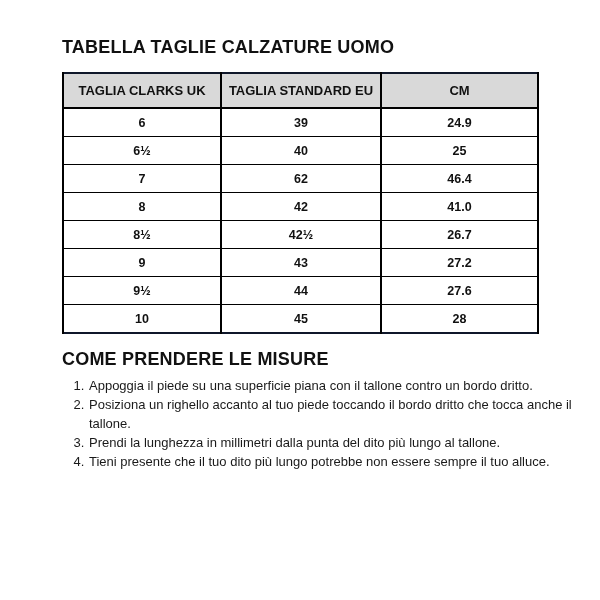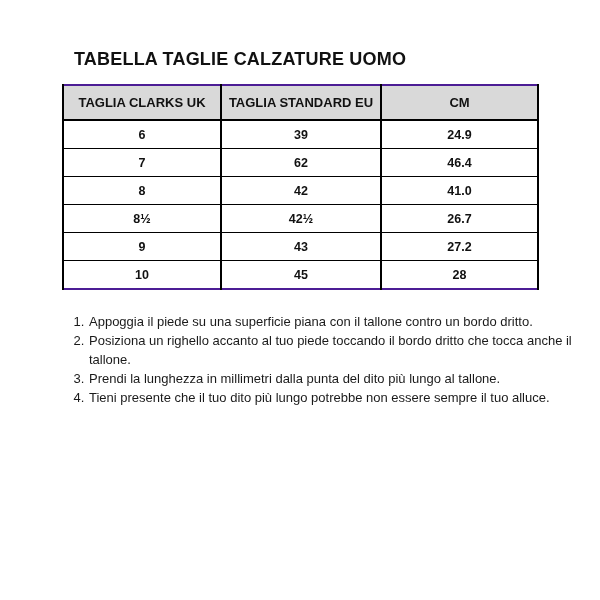--- a/index.html
+++ b/index.html
@@ -12,33 +12,33 @@
     width: 600px;
     height: 600px;
     background: #ffffff;
     box-sizing: border-box;
     padding: 36px 24px 0 62px;
     font-family: "Liberation Sans", sans-serif;
     color: #111111;
     overflow: hidden;
   }
   .page-title, .section-heading {
-    margin: 12px;
+    margin: 0;
     font-size: 18px;
     line-height: 22px;
     font-weight: 700;
     color: #111111;
     letter-spacing: 0.2px;
   }
   .page-title { margin-bottom: 14px; }
   .size-table {
     border-collapse: collapse;
     width: 475px;
     table-layout: fixed;
-    border: 2px solid #4c1d95;
+    border: 2px solid #0f172a;
   }
   .size-table th, .size-table td {
     border: 2px solid #000000;
     border-top-width: 1px;
     border-bottom-width: 1px;
     text-align: center;
     vertical-align: middle;
     padding: 0 4px;
     color: #111111;
   }
@@ -50,21 +50,21 @@
     border-bottom-width: 2px;
   }
   .size-table td {
     height: 27px;
     font-size: 12.5px;
     font-weight: 700;
     background: #ffffff;
   }
   .section-heading { margin-top: 14px; }
   .steps {
-    margin: 22px 0 0 0;
+    margin: 6px 0 0 0;
     padding: 0 0 0 26px;
     width: 502px;
     font-size: 13px;
     line-height: 19px;
     color: #1a1a1a;
     list-style-type: decimal;
     list-style-position: outside;
   }
   .steps li {
     margin: 0;
@@ -91,47 +91,58 @@
         <th>CM</th>
       </tr>
     </thead>
     <tbody>
       <tr>
         <td>6</td>
         <td>39</td>
         <td>24.9</td>
       </tr>
       <tr>
+        <td>6½</td>
+        <td>40</td>
+        <td>25</td>
+      </tr>
+      <tr>
         <td>7</td>
         <td>62</td>
         <td>46.4</td>
       </tr>
       <tr>
         <td>8</td>
         <td>42</td>
         <td>41.0</td>
       </tr>
       <tr>
         <td>8½</td>
         <td>42½</td>
         <td>26.7</td>
       </tr>
       <tr>
         <td>9</td>
         <td>43</td>
         <td>27.2</td>
       </tr>
       <tr>
+        <td>9½</td>
+        <td>44</td>
+        <td>27.6</td>
+      </tr>
+      <tr>
         <td>10</td>
         <td>45</td>
         <td>28</td>
       </tr>
     </tbody>
   </table>
 
+  <h2 class="section-heading">COME PRENDERE LE MISURE</h2>
 
   <ol class="steps">
     <li>Appoggia il piede su una superficie piana con il tallone contro un bordo dritto.</li>
     <li>Posiziona un righello accanto al tuo piede toccando il bordo dritto che tocca anche il tallone.</li>
     <li>Prendi la lunghezza in millimetri dalla punta del dito più lungo al tallone.</li>
     <li>Tieni presente che il tuo dito più lungo potrebbe non essere sempre il tuo alluce.</li>
   </ol>
 
 </div>
 

